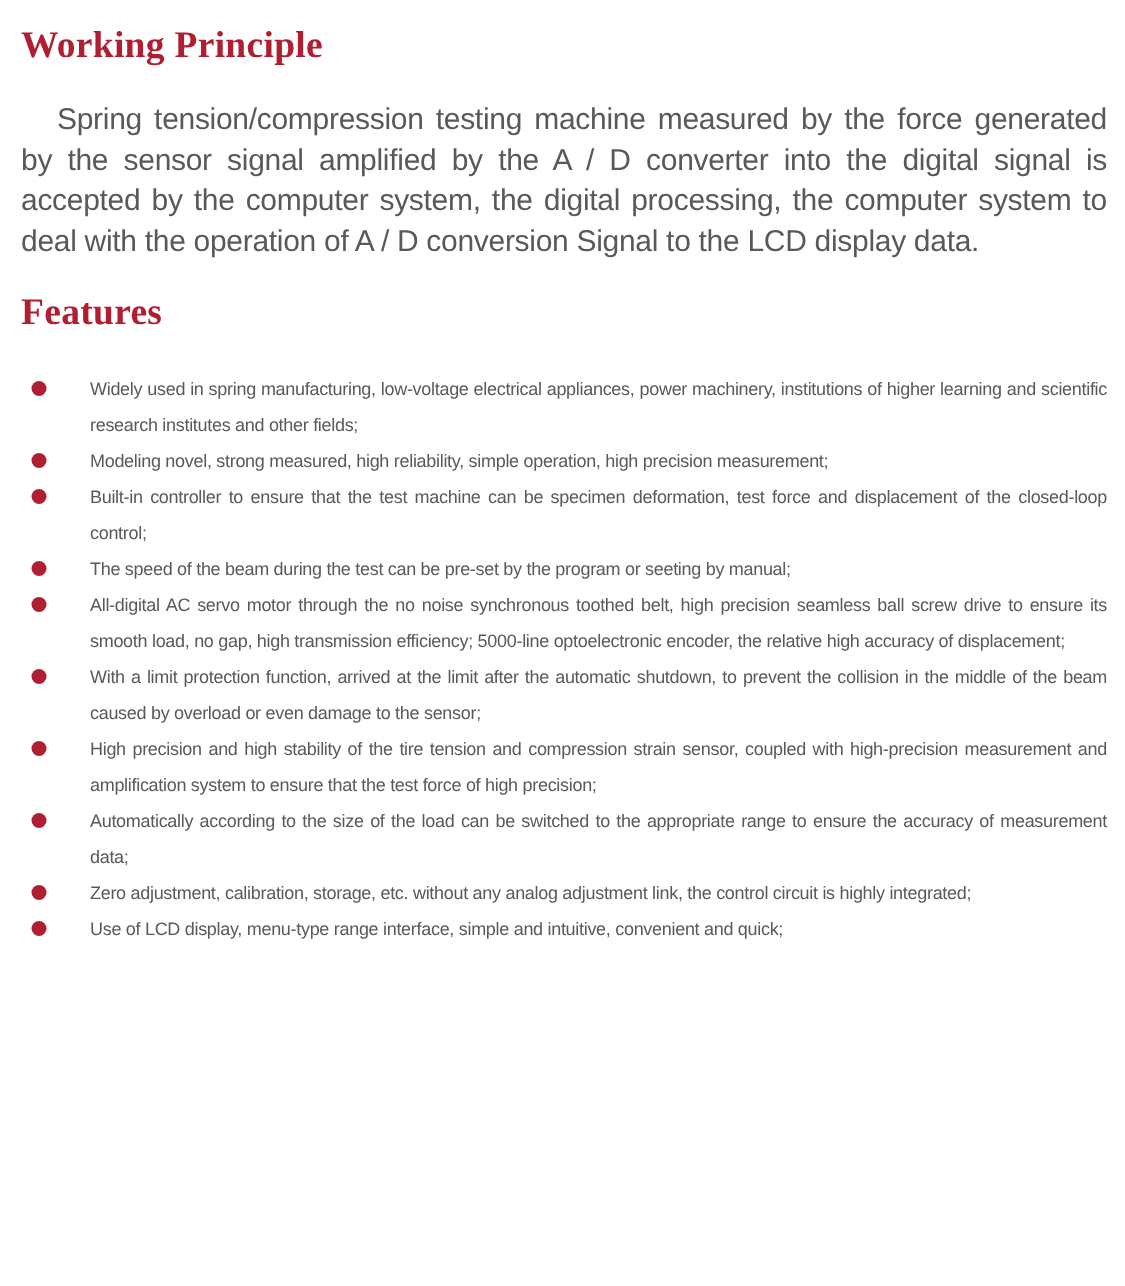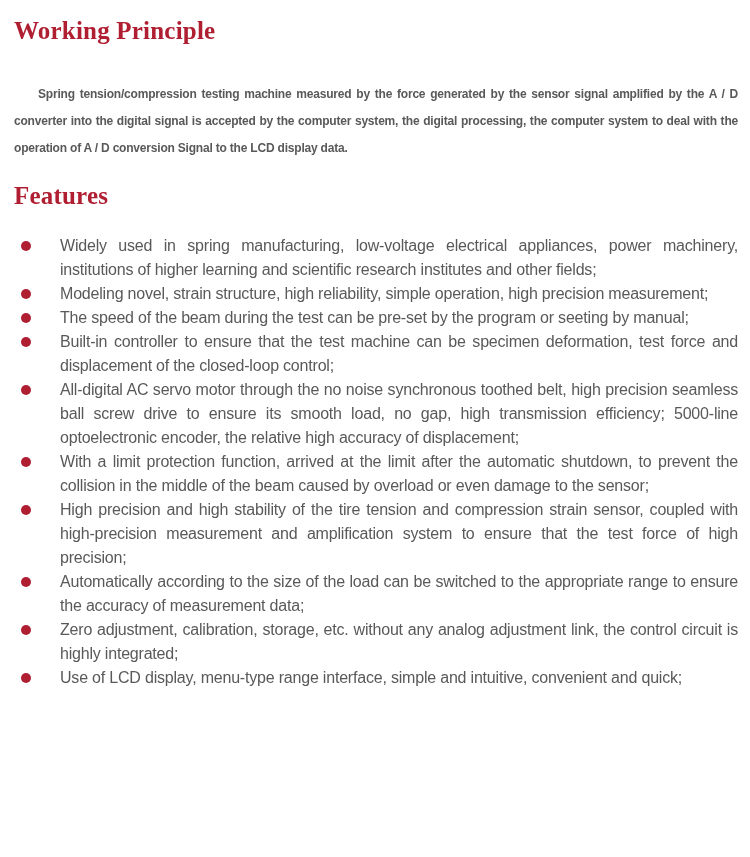--- a/index.html
+++ b/index.html
@@ -25,42 +25,41 @@
   }
   .section-heading {
     font-family: "Liberation Serif", serif;
     font-weight: bold;
     font-size: 25px;
     line-height: 30px;
     color: var(--accent);
     letter-spacing: 0.2px;
   }
   .intro-paragraph {
-    margin-top: 35px;
-    font-size: 12px;
+    margin-top: 21px;
+    font-size: 20px;
     line-height: 27px;
     letter-spacing: -0.2px;
     color: var(--body-text);
     text-align: justify;
     text-indent: 24px;
     padding-right: 2px;
-    font-weight: bold;
   }
   .heading-features {
     margin-top: 19px;
   }
   .features-list {
     list-style: none;
     margin-top: 23px;
   }
   .feature-item {
     position: relative;
     padding-left: 46px;
     padding-right: 2px;
-    font-size: 16px;
+    font-size: 12px;
     line-height: 24px;
     letter-spacing: -0.2px;
     color: var(--body-text);
     text-align: justify;
   }
   .bullet {
     position: absolute;
     left: 7px;
     top: 7px;
     width: 10px;
@@ -80,29 +79,29 @@
 
   <h2 class="section-heading heading-features">Features</h2>
 
   <ul class="features-list">
     <li class="feature-item">
       <span class="bullet"></span>
       <span>Widely used in spring manufacturing, low-voltage electrical appliances, power machinery, institutions of higher learning and scientific research institutes and other fields;</span>
     </li>
     <li class="feature-item">
       <span class="bullet"></span>
-      <span>Modeling novel, strain structure, high reliability, simple operation, high precision measurement;</span>
+      <span>Modeling novel, strong measured, high reliability, simple operation, high precision measurement;</span>
+    </li>
+    <li class="feature-item">
+      <span class="bullet"></span>
+      <span>Built-in controller to ensure that the test machine can be specimen deformation, test force and displacement of the closed-loop control;</span>
     </li>
     <li class="feature-item">
       <span class="bullet"></span>
       <span>The speed of the beam during the test can be pre-set by the program or seeting by manual;</span>
-    </li>
-    <li class="feature-item">
-      <span class="bullet"></span>
-      <span>Built-in controller to ensure that the test machine can be specimen deformation, test force and displacement of the closed-loop control;</span>
     </li>
     <li class="feature-item">
       <span class="bullet"></span>
       <span>All-digital AC servo motor through the no noise synchronous toothed belt, high precision seamless ball screw drive to ensure its smooth load, no gap, high transmission efficiency; 5000-line optoelectronic encoder, the relative high accuracy of displacement;</span>
     </li>
     <li class="feature-item">
       <span class="bullet"></span>
       <span>With a limit protection function, arrived at the limit after the automatic shutdown, to prevent the collision in the middle of the beam caused by overload or even damage to the sensor;</span>
     </li>
     <li class="feature-item">

